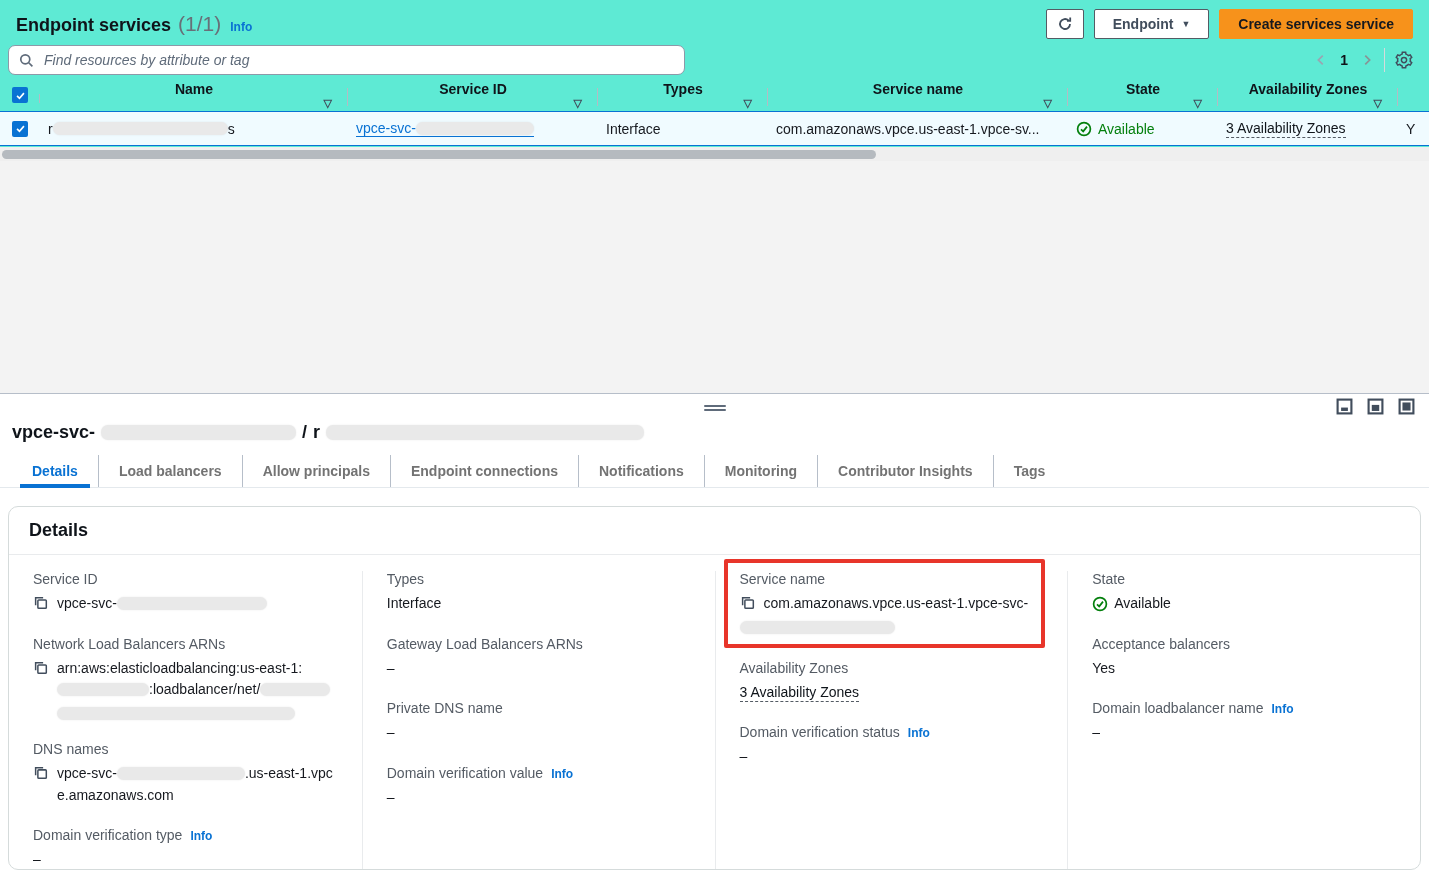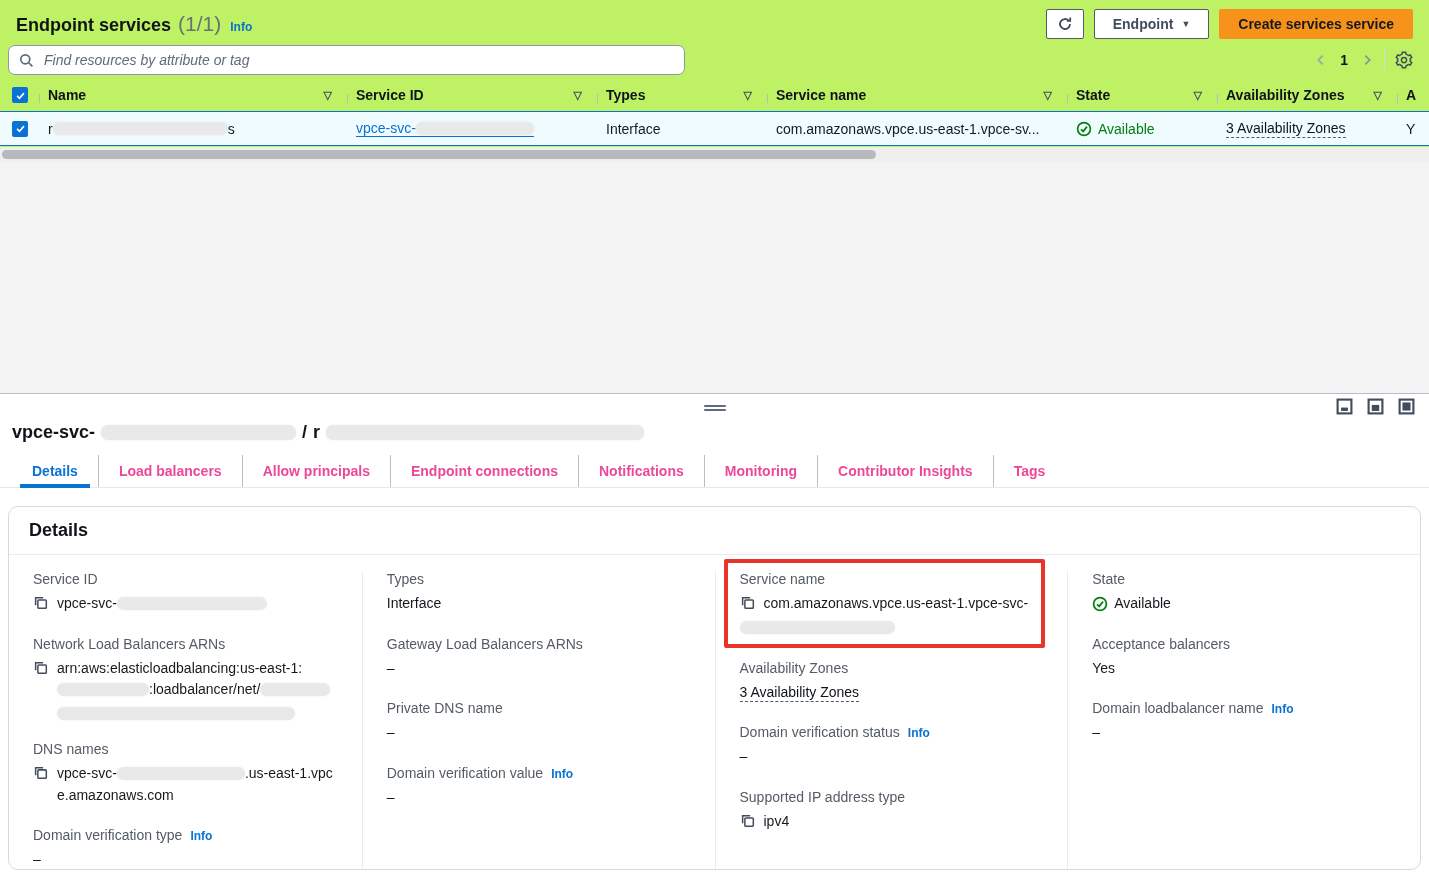--- a/index.html
+++ b/index.html
@@ -1,21 +1,21 @@
 <!DOCTYPE html>
 <html><head>
 <meta charset="utf-8">
 <style>
   html,body{margin:0;padding:0;}
   body{
     width:1429px;height:886px;overflow:hidden;background:#ffffff;
     font-family:"Liberation Sans", sans-serif;color:#16191f;font-size:14px;
     -webkit-font-smoothing:antialiased;
   }
-  .top-section{background:#bef264;}
+  .top-section{background:#5eead4;}
   
   .page-header{display:flex;justify-content:space-between;align-items:center;padding:9px 16px 4px 16px;}
   .title-group{display:flex;align-items:baseline;gap:7px;}
   .page-title{font-size:18px;font-weight:bold;color:#0f141a;}
   .page-count{font-size:21px;color:#687078;}
   .info-link{font-size:12px;font-weight:bold;color:#0972d3;text-decoration:none;cursor:pointer;margin-left:2px;}
   .header-actions{display:flex;gap:10px;align-items:center;}
   .btn{display:flex;align-items:center;gap:8px;height:30px;padding:0 18px;border:1px solid #545b64;
        border-radius:2px;background:#fff;font-weight:bold;font-size:14px;color:#414d5c;cursor:pointer;
        font-family:"Liberation Sans", sans-serif;}
@@ -33,21 +33,21 @@
   .chev{display:flex;align-items:center;cursor:pointer;}
   .page-num{font-weight:bold;color:#0f141a;cursor:pointer;padding:0 2px;}
   .vdiv{width:1px;height:24px;background:#d5dbdb;}
   .gear{cursor:pointer;display:flex;align-items:center;}
   
   .tbl{width:1429px;overflow:hidden;}
   .tr{display:flex;align-items:center;}
   .tr.head{height:32px;font-weight:bold;color:#0f141a;}
   .tr.row{height:33px;background:#f0fbff;border-top:1px solid #0972d3;border-bottom:1px solid #0972d3;}
   .td,.th{display:flex;align-items:center;padding:0 8px;box-sizing:border-box;flex:none;overflow:hidden;white-space:nowrap;}
-  .th{position:relative;}
+  .th{position:relative;flex-direction:column;}
   .th .filter{margin-left:auto;margin-right:8px;font-size:11px;color:#414d5c;cursor:pointer;}
   .th::after{content:'';position:absolute;right:0;top:7px;height:18px;width:1px;background:#b4bcc4;}
   .th.col-acc::after{display:none;}
   .col-cb{width:40px;justify-content:center;}
   .col-name{width:308px;}
   .col-sid{width:250px;}
   .col-types{width:170px;}
   .col-sname{width:300px;}
   .col-state{width:150px;}
   .col-az{width:180px;}
@@ -67,21 +67,21 @@
   .blur.block{display:block;margin-top:6px;}
   
   .split-panel{border-top:1px solid #b6bec9;background:#fff;position:relative;height:492px;box-sizing:border-box;}
   .handle-row{height:26px;position:relative;}
   .drag-handle{position:absolute;left:50%;top:9px;transform:translateX(-50%);cursor:row-resize;}
   .drag-handle div{width:22px;height:2px;background:#5f6b7a;border-radius:1px;margin:2px 0;}
   .panel-size-icons{position:absolute;right:14px;top:4px;display:flex;gap:14px;}
   .panel-size-icons .icon-btn2{background:none;border:none;padding:0;cursor:pointer;display:flex;}
   .panel-title{margin:2px 0 0 12px;font-size:18px;font-weight:bold;color:#0f141a;display:flex;align-items:center;gap:6px;}
   .tabs{display:flex;align-items:stretch;margin-top:12px;padding-left:12px;border-bottom:1px solid #e4e9ed;height:32px;}
-  .tab{display:flex;align-items:center;padding:0 20px;font-weight:bold;font-size:14px;color:#ec4899;cursor:pointer;
+  .tab{display:flex;align-items:center;padding:0 20px;font-weight:bold;font-size:14px;color:#737373;cursor:pointer;
        position:relative;border-left:1px solid #b6bec9;}
   .tab:first-child{border-left:none;}
   .tab.active{color:#0972d3;}
   .tab.active::after{content:'';position:absolute;left:8px;right:8px;bottom:-1px;height:4px;background:#0972d3;}
   
   .card{margin:18px 8px 0 8px;border:1px solid #d5dbdb;border-radius:10px;background:#fff;height:364px;
         box-sizing:border-box;overflow:hidden;}
   .card-header{padding:13px 20px;font-size:18px;font-weight:bold;color:#0f141a;border-bottom:1px solid #e9ebed;}
   .card-body{display:flex;padding:16px 0 10px 0;align-items:stretch;}
   .dcol{width:25%;box-sizing:border-box;padding:0 18px 0 24px;}
@@ -406,34 +406,20 @@
             </div>
           <div class="val"><span class="az-trigger">3 Availability Zones</span></div>
         </div>
         <div class="field">
           <div class="lbl">
             <span>Domain verification status</span>
             <a class="info-sm">Info</a>
           </div>
           <div class="val dash">–</div>
         </div>
-        <div class="field">
-          <div class="lbl">
-              <span>Supported IP address type</span>
-            </div>
-          <div class="val val-icon">
-            <span class="copy">
-              <svg width="15" height="15" viewBox="0 0 16 16">
-                  <rect x="5.2" y="5.2" width="9" height="9" rx="1" fill="none" stroke="currentColor" stroke-width="1.6"></rect>
-                  <path d="M10.8 2.8H2.8v8" fill="none" stroke="currentColor" stroke-width="1.6"></path>
-                </svg>
-            </span>
-            <span>ipv4</span>
-          </div>
-        </div>
       </div>
 
       <div class="dcol">
         <div class="field">
           <div class="lbl">
               <span>State</span>
             </div>
           <div class="val green">
             <span style="display:flex;">
               <svg width="16" height="16" viewBox="0 0 16 16">

